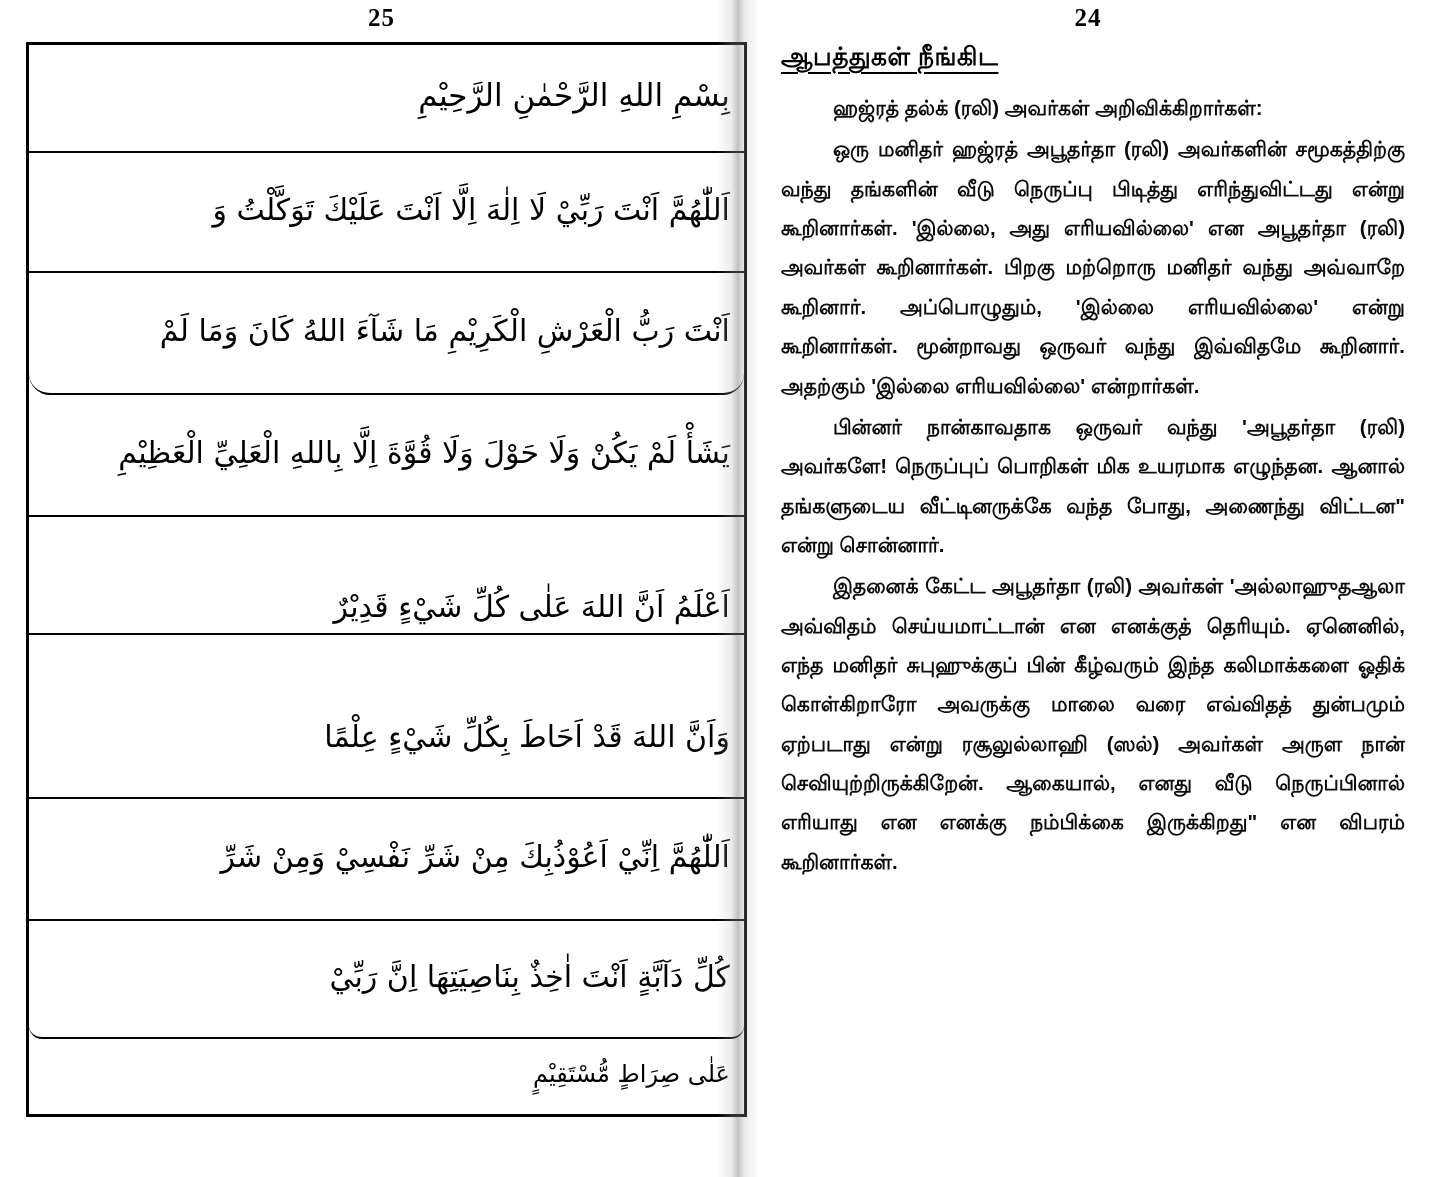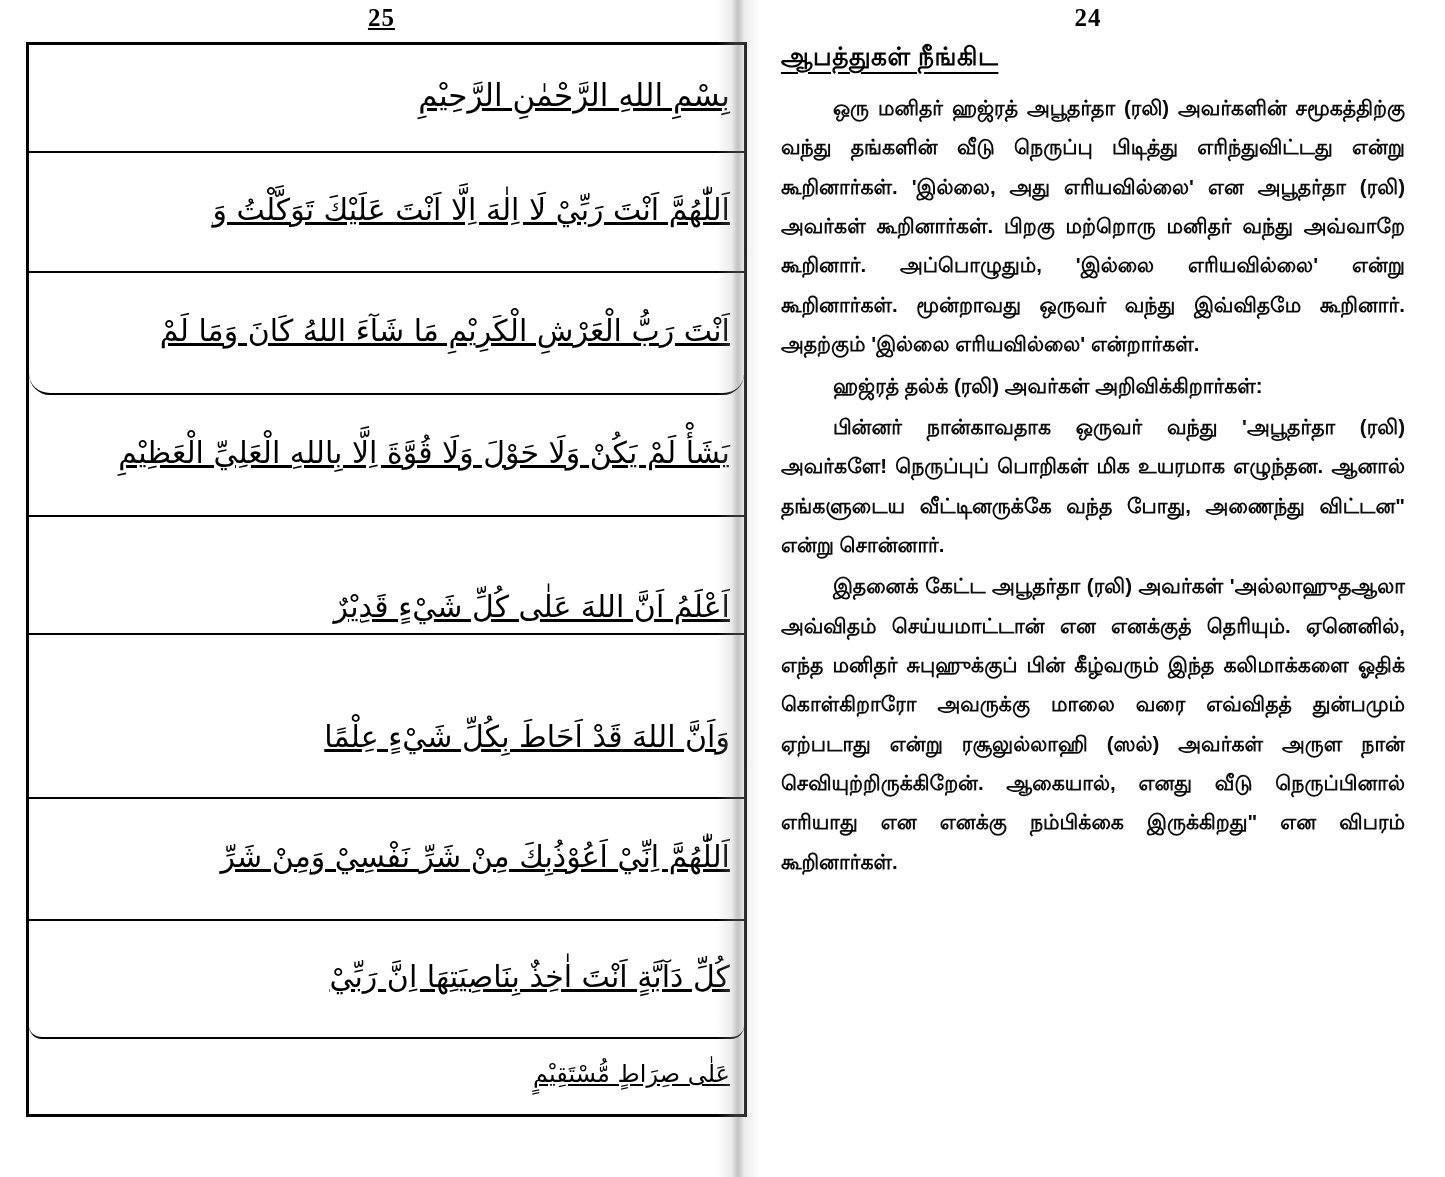--- a/index.html
+++ b/index.html
@@ -24,21 +24,20 @@
   
   .page {
     position: relative;
     box-sizing: border-box;
     height: 100%;
   }
   .page-left {
     width: 796px;
     padding: 0 18px 0 26px;
     background: #ffffff;
-    text-decoration: underline;
   }
   .page-right {
     width: 707px;
     padding: 0 40px 0 16px;
     background: #ffffff;
   }
   
   .gutter {
     position: absolute;
     top: 0;
@@ -194,19 +193,19 @@
   </div>
 
   <div class="gutter"></div>
 
   <div class="page page-right">
     <div class="page-number">24</div>
 
     <div class="tamil-heading">ஆபத்துகள் நீங்கிட</div>
 
     <div class="tamil-body">
+      <p class="indent">ஹஜ்ரத் தல்க் (ரலி) அவர்கள் அறிவிக்கிறார்கள்:</p>
       <p class="indent">ஒரு மனிதர் ஹஜ்ரத் அபூதர்தா (ரலி) அவர்களின் சமூகத்திற்கு வந்து தங்களின் வீடு நெருப்பு பிடித்து எரிந்துவிட்டது என்று கூறினார்கள். 'இல்லை, அது எரியவில்லை' என அபூதர்தா (ரலி) அவர்கள் கூறினார்கள். பிறகு மற்றொரு மனிதர் வந்து அவ்வாறே கூறினார். அப்பொழுதும், 'இல்லை எரியவில்லை' என்று கூறினார்கள். மூன்றாவது ஒருவர் வந்து இவ்விதமே கூறினார். அதற்கும் 'இல்லை எரியவில்லை' என்றார்கள்.</p>
-      <p class="indent">ஹஜ்ரத் தல்க் (ரலி) அவர்கள் அறிவிக்கிறார்கள்:</p>
       <p class="indent">பின்னர் நான்காவதாக ஒருவர் வந்து 'அபூதர்தா (ரலி) அவர்களே! நெருப்புப் பொறிகள் மிக உயரமாக எழுந்தன. ஆனால் தங்களுடைய வீட்டினருக்கே வந்த போது, அணைந்து விட்டன" என்று சொன்னார்.</p>
       <p class="indent tight">இதனைக் கேட்ட அபூதர்தா (ரலி) அவர்கள் 'அல்லாஹுதஆலா அவ்விதம் செய்யமாட்டான் என எனக்குத் தெரியும். ஏனெனில், எந்த மனிதர் சுபுஹுக்குப் பின் கீழ்வரும் இந்த கலிமாக்களை ஓதிக் கொள்கிறாரோ அவருக்கு மாலை வரை எவ்விதத் துன்பமும் ஏற்படாது என்று ரசூலுல்லாஹி (ஸல்) அவர்கள் அருள நான் செவியுற்றிருக்கிறேன். ஆகையால், எனது வீடு நெருப்பினால் எரியாது என எனக்கு நம்பிக்கை இருக்கிறது" என விபரம் கூறினார்கள்.</p>
     </div>
   </div>
 </div>
 
 </body></html>

